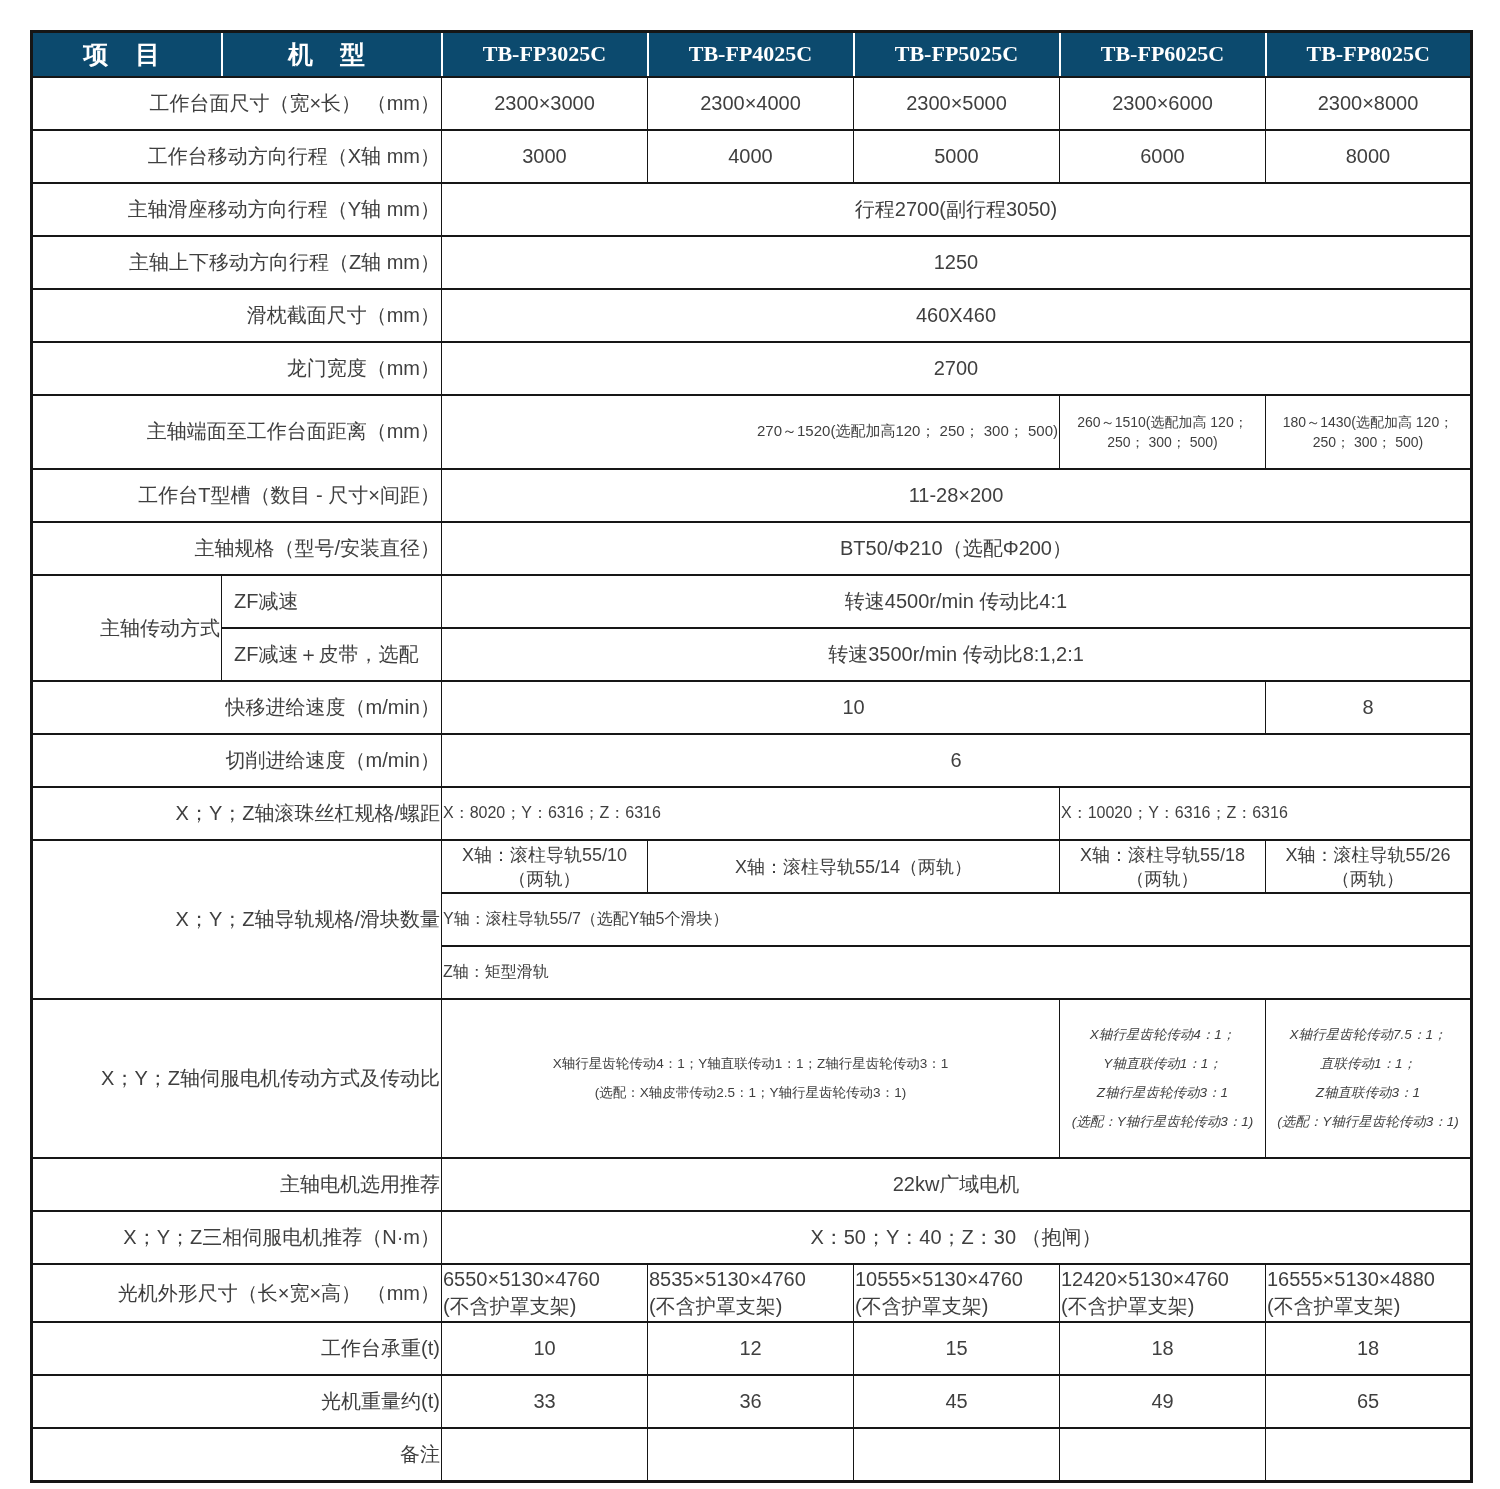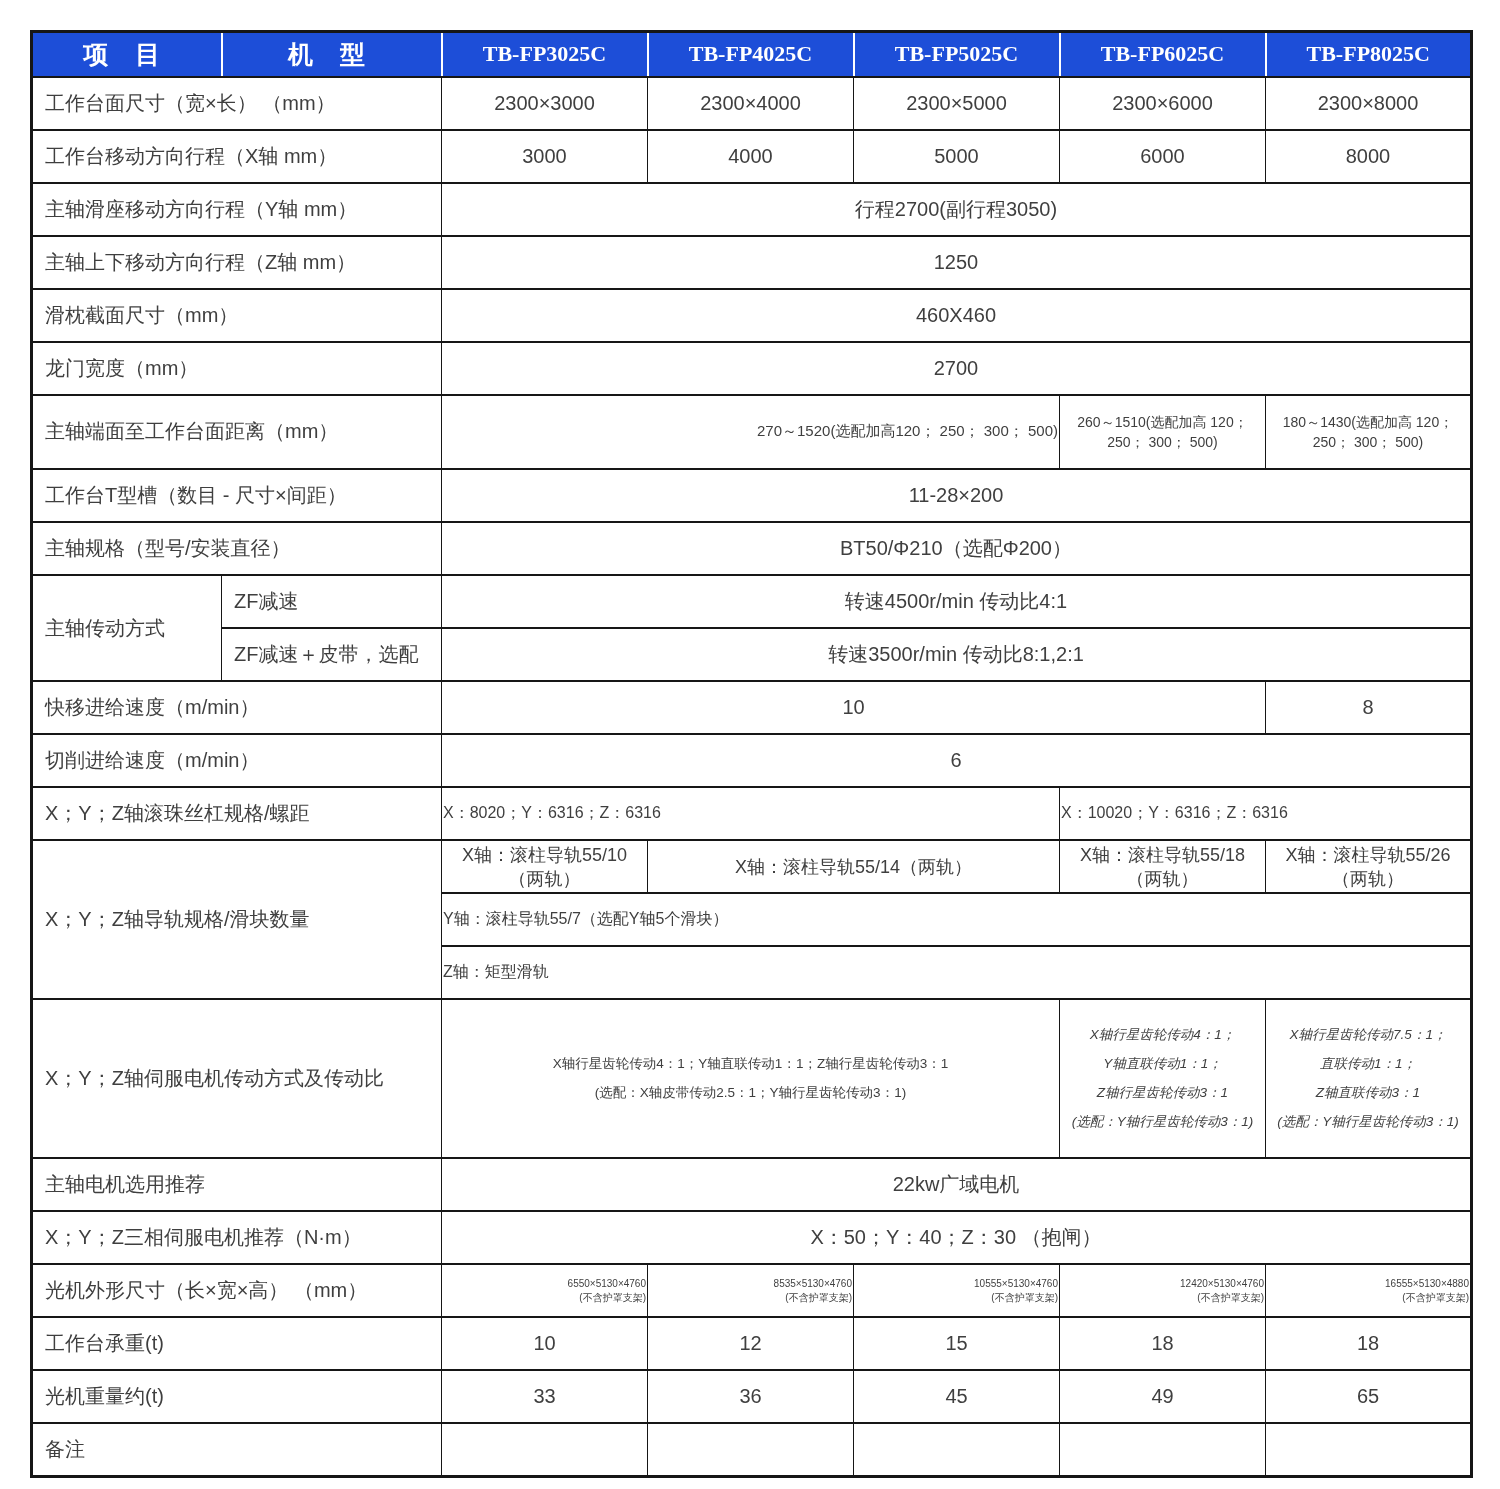--- a/index.html
+++ b/index.html
@@ -19,38 +19,38 @@
   td{
     border:1px solid #161616;
     border-top-width:2px;
     border-bottom-width:2px;
     vertical-align:middle;
     overflow:hidden;
   }
   th{
     border:2px solid #ffffff;
     border-bottom:2px solid #161616;
-    background:#1d4ed8;
+    background:#0c4a6e;
     color:#ffffff;
     vertical-align:middle;
     font-weight:bold;
   }
   tr.rh{height:45px;}
   tr.r{height:53px;}
   tr.rt{height:159px;}
   th.hdr-cjk{font-size:25px;letter-spacing:10px;font-family:"Liberation Sans",sans-serif;}
   th.hdr-model{font-size:22px;font-family:"Liberation Serif","DejaVu Serif",serif;}
-  .lbl{font-size:20px;text-align:left;padding-left:12px;}
+  .lbl{font-size:20px;text-align:right;padding-left:12px;}
   .sub{font-size:20px;text-align:left;padding-left:12px;}
   .val{font-size:20px;text-align:center;}
   .val-md{font-size:16px;}
   .val-sm{font-size:15px;text-align:right;}
   .val-xs{font-size:14px;text-align:center;padding:16px 3px;line-height:1.45;}
   .val-gx{font-size:18px;text-align:center;padding:0 2px;}
-  .val-dim{font-size:10px;text-align:right;line-height:1.35;}
+  .val-dim{font-size:20px;text-align:left;line-height:1.35;}
   .servo-main{font-size:13.5px;text-align:center;}
   .servo-main div{margin:11px 0;}
   .servo-col{font-size:13.5px;text-align:center;padding:0 2px;line-height:1.2;}
   .servo-col div{margin:13px 0;font-style:italic;}
 </style>
 </head>
 <body>
 
 <table class="spec">
   <colgroup>

